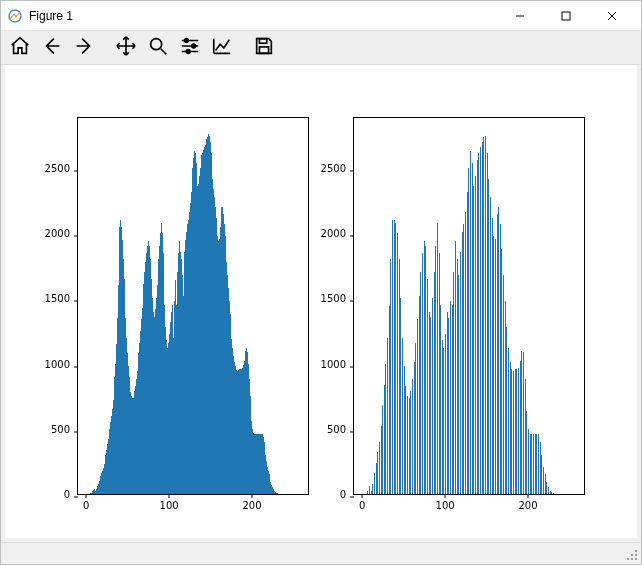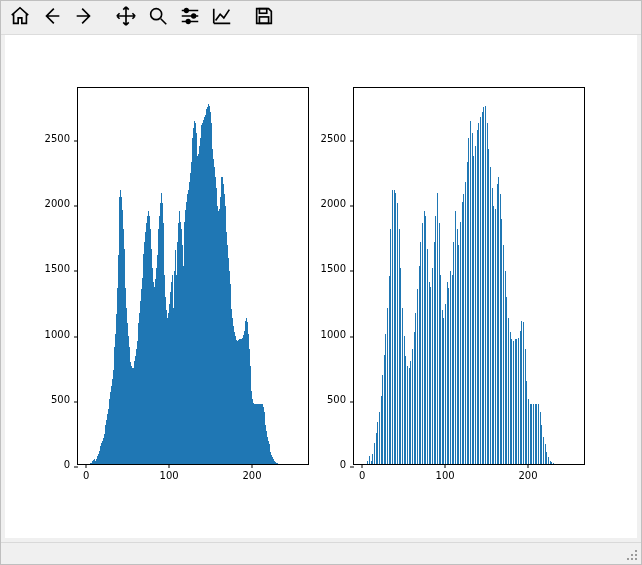--- a/index.html
+++ b/index.html
@@ -37,20 +37,45 @@
   .ytick { right:100%; transform:translateY(50%); margin-right:8px; text-align:right; }
   .tickline-x { position:absolute; width:1px; height:4px; background:#000; bottom:-4px; transform:translateX(-0.5px);}
   .tickline-y { position:absolute; height:1px; width:4px; background:#000; left:-4px; transform:translateY(0.5px);}
 
 </style>
 </head>
 <body>
 
 <div class="window">
 
+  <div class="titlebar">
+    <span class="title-icon">
+      <svg viewBox="0 0 16 16">
+          <circle cx="8" cy="8" r="6" fill="none" stroke="#4d90c4" stroke-width="1.5"></circle>
+          <path d="M3 11 L7 6 L9 9 L13 4" stroke="#e2a33c" stroke-width="1.3" fill="none"></path>
+        </svg>
+    </span>
+    <span class="title-text">Figure 1</span>
+    <span class="title-spacer"></span>
+    <div class="winctl">
+      <svg viewBox="0 0 10 10">
+          <path d="M1 5 H9" stroke="#000" stroke-width="1"></path>
+        </svg>
+    </div>
+    <div class="winctl">
+      <svg viewBox="0 0 10 10">
+          <rect x="1" y="1" width="8" height="8" fill="none" stroke="#000" stroke-width="1"></rect>
+        </svg>
+    </div>
+    <div class="winctl">
+      <svg viewBox="0 0 10 10">
+          <path d="M1 1 L9 9 M9 1 L1 9" stroke="#000" stroke-width="1"></path>
+        </svg>
+    </div>
+  </div>
 
   <div class="toolbar">
     <div class="tb-btn" title="Reset original view">
       <span><svg viewBox="0 0 24 24">
             <path d="M3 11 L12 3 L21 11 M5 10 V20 H10 V14 H14 V20 H19 V10"></path>
           </svg></span>
     </div>
     <div class="tb-btn" title="Back to previous view">
       <span><svg viewBox="0 0 24 24">
             <path d="M14 4 L6 12 L14 20 M6 12 H20"></path>

